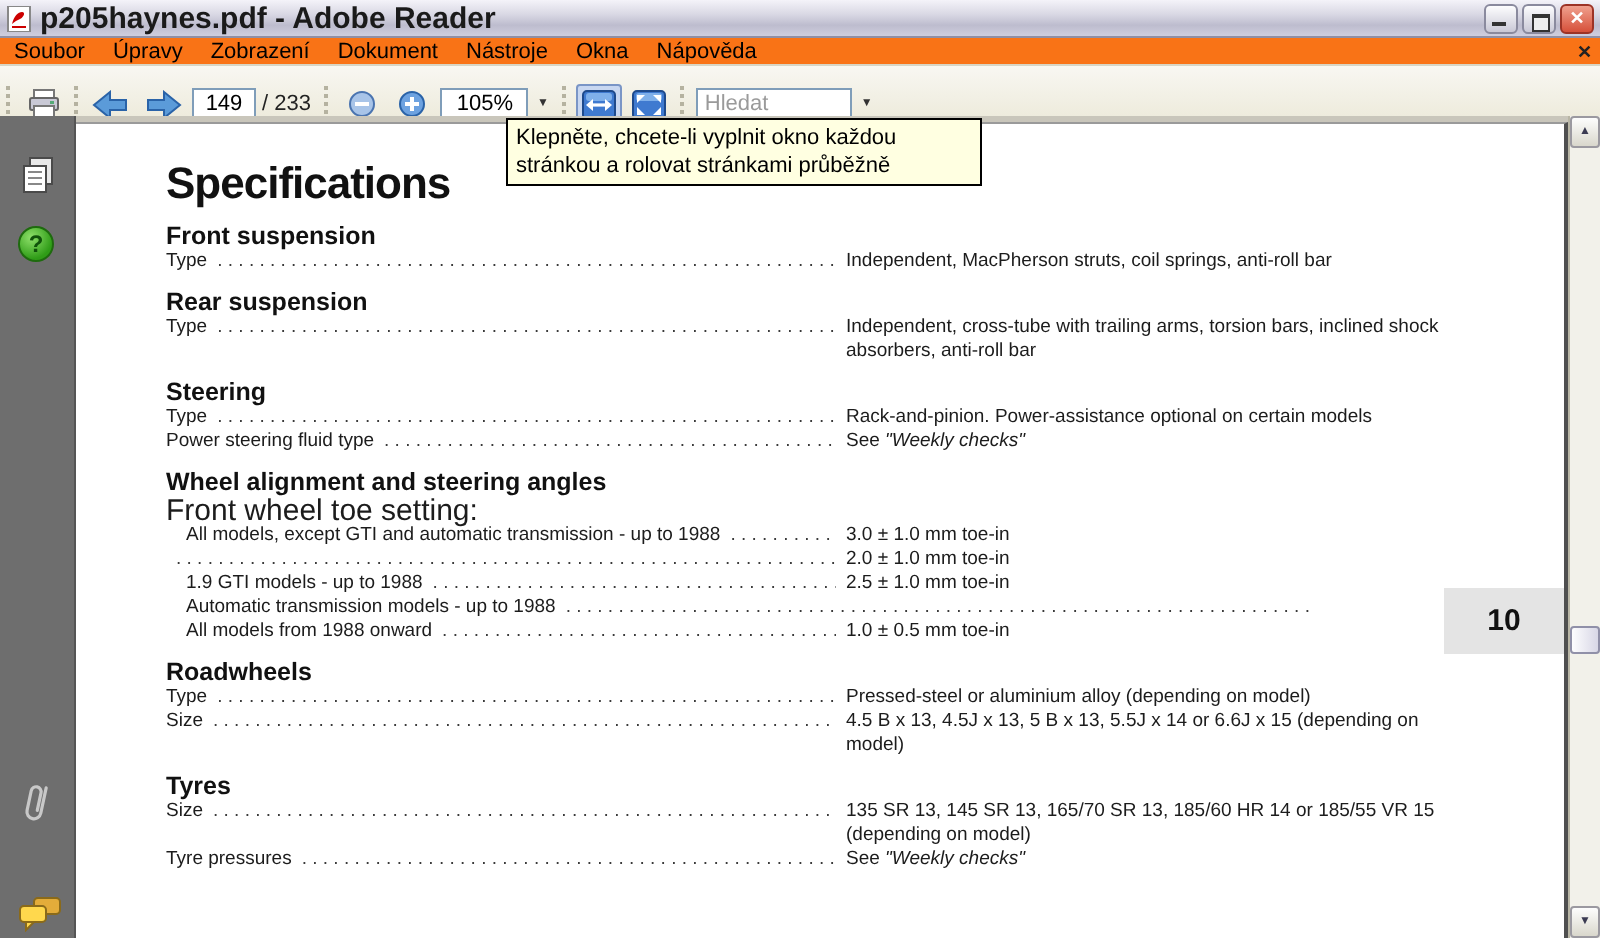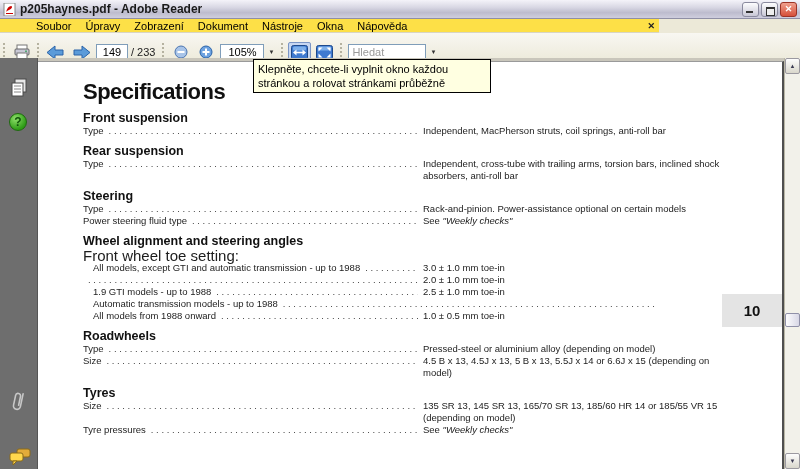--- a/index.html
+++ b/index.html
@@ -4,35 +4,35 @@
 <style>
   * { margin:0; padding:0; box-sizing:border-box; }
   html,body { width:800px; height:469px; overflow:hidden; }
   body { font-family:"Liberation Sans", sans-serif; }
   .app { position:relative; width:800px; height:469px; background:#ece9d8; overflow:hidden; }
 
   
   .titlebar { position:absolute; left:0; top:0; width:800px; height:19px;
     background:linear-gradient(180deg,#f4f3f9 0%,#d9d8e4 40%,#bdbcce 70%,#cfcede 100%);
     border-bottom:1px solid #8f8fa5; display:flex; align-items:center; padding:0 3px; }
-  .titlebar .apptitle { font-size:12px; font-weight:bold; color:#1a1a1a; margin-left:4px; flex:1;
+  .titlebar .apptitle { font-size:15px; font-weight:bold; color:#1a1a1a; margin-left:4px; flex:1;
     white-space:nowrap; overflow:hidden; }
   .pdf-ico { width:13px; height:13px; position:relative; flex:0 0 13px; }
   .winbtns { display:flex; gap:2px; }
   .winbtn { width:17px; height:15px; border:1px solid #8a8a9e; border-radius:3px;
     background:linear-gradient(180deg,#fdfdfe,#c9c8d6); position:relative; cursor:default; }
   .winbtn.close { background:linear-gradient(180deg,#f0a08e,#d6503a); border-color:#9c3326;
     color:#fff; font-size:9px; font-weight:bold; text-align:center; line-height:13px; }
   .winbtn.min::after { content:""; position:absolute; left:3px; bottom:3px; width:7px; height:2px; background:#333; }
   .winbtn.restore::after { content:""; position:absolute; left:4px; top:4px; width:7px; height:6px;
     border:1px solid #333; border-top-width:2px; background:#eee; }
 
   
-  .menubar { position:absolute; left:0; top:19px; width:659px; height:14px; background:#fde047;
-    display:flex; align-items:center; font-size:11px; color:#000; border-bottom:1px solid #d8d5c4;padding-left:29px; }
+  .menubar { position:absolute; left:0; top:19px; width:800px; height:14px; background:#f97316;
+    display:flex; align-items:center; font-size:11px; color:#000; border-bottom:1px solid #d8d5c4; }
   .menuitem { padding:0 7px; height:14px; line-height:14px; cursor:default; }
   .menubar .doc-close { margin-left:auto; margin-right:4px; font-size:9px; font-weight:bold;
     color:#222; line-height:14px; cursor:default; }
 
   
   .toolbar { position:absolute; left:0; top:33px; width:800px; height:39px;
     background:linear-gradient(180deg,#f8f7f2 0%,#ece9d8 80%,#e2dfcd 100%);
     border-bottom:1px solid #b9b6a5; display:flex; align-items:center; }
   .grip { width:3px; height:18px; margin:0 3px; border-left:2px dotted #b5b2a0; }
   .tbtn { height:21px; min-width:23px; display:flex; align-items:center; justify-content:center;

